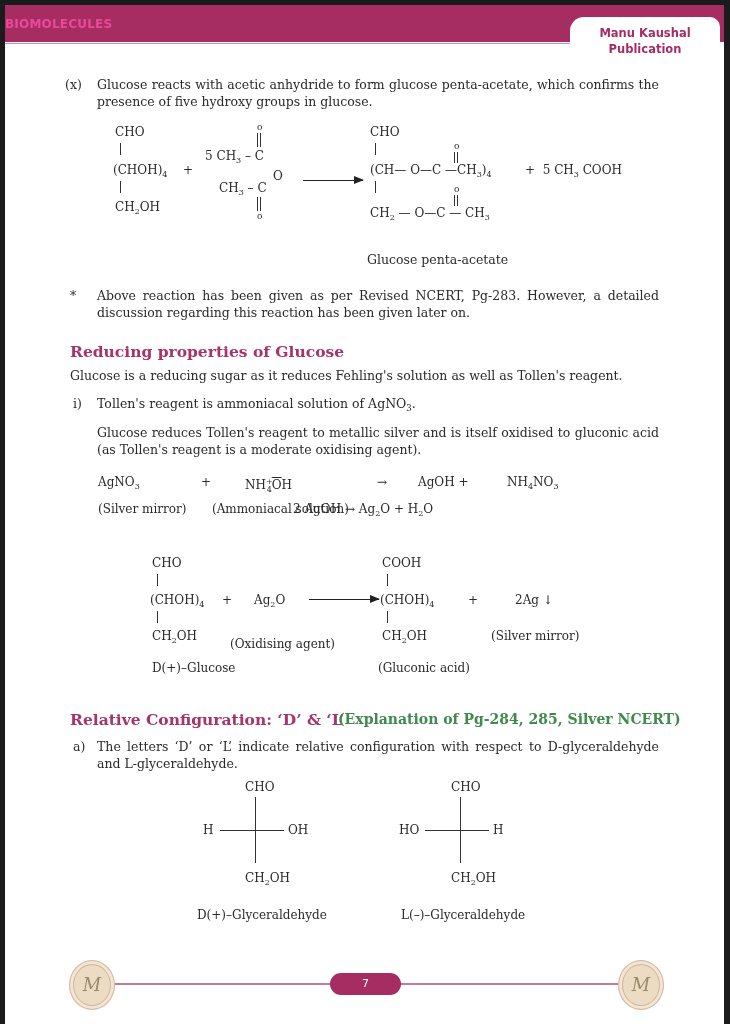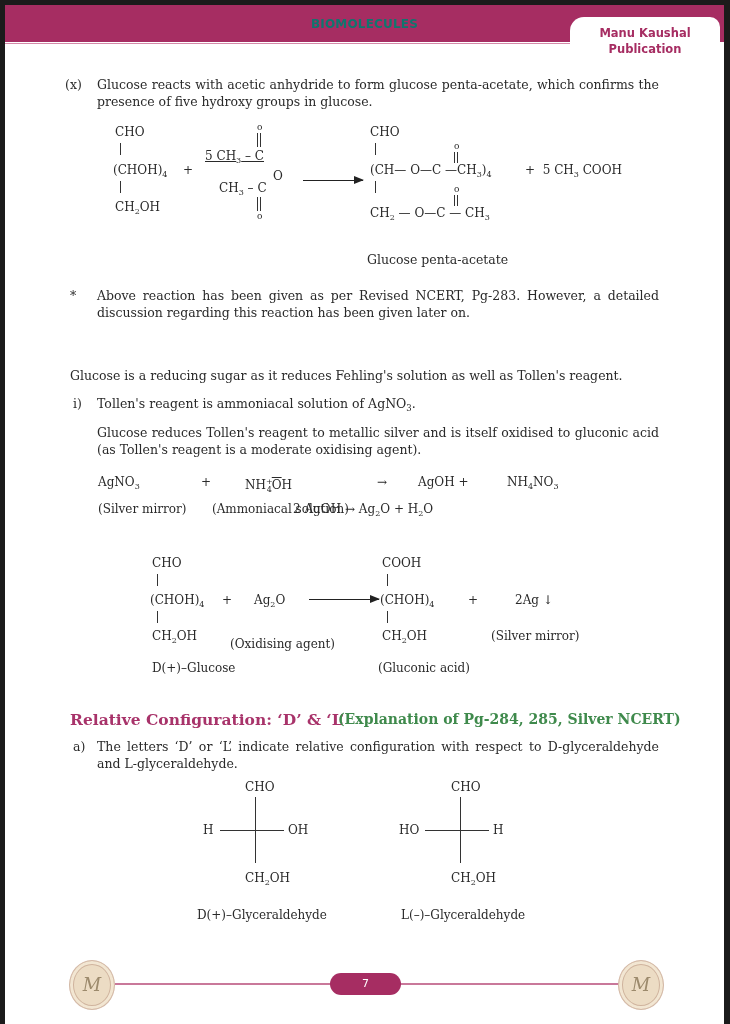--- a/index.html
+++ b/index.html
@@ -10,22 +10,22 @@
   .page {
     position: absolute; left: 5px; top: 5px; width: 719px; height: 1019px; background: #ffffff; overflow: hidden;
   }
   .header-bar {
     position: absolute; left: 0; top: 0; width: 719px; height: 37px; background: #a62d62;
   }
   .header-line {
     position: absolute; left: 0; top: 38px; width: 565px; height: 1px; background: #d48aa9;
   }
   .header-title {
-    position: absolute; left: 0; width: 719px; top: 12px; text-align: center;
-    font-family: "DejaVu Sans", "Liberation Sans", sans-serif; font-weight: bold; font-size: 12px; color: #0f766e; letter-spacing: 0.2px;
+    position: absolute; left: 0; width: 719px; top: 12px; 
+    font-family: "DejaVu Sans", "Liberation Sans", sans-serif; font-weight: bold; font-size: 12px; color: #ec4899; letter-spacing: 0.2px;
   }
   .publisher-tab {
     position: absolute; left: 565px; top: 12px; width: 150px; height: 48px; background: #ffffff;
     border-top-left-radius: 14px; border-top-right-radius: 10px;
     font-family: "DejaVu Sans", "Liberation Sans", sans-serif; font-weight: bold; font-size: 11.5px; color: #a62d62;
     text-align: center; line-height: 16px; padding-top: 8px; box-sizing: border-box;
   }
   .txt { position: absolute; font-size: 12.5px; line-height: 17px; white-space: nowrap; }
   .para { position: absolute; font-size: 12.5px; line-height: 17px; text-align: justify; }
   .heading-pink { position: absolute; font-size: 15.5px; font-weight: bold; color: #a8336a; white-space: nowrap; }
@@ -73,21 +73,21 @@
     <div class="chem" style="left:110px; top:120px;">CHO</div>
     <div class="vbar" style="left:115px; top:138px; height:12px;"></div>
     <div class="chem" style="left:108px; top:158px;">(CHOH)<sub>4</sub></div>
     <div class="vbar" style="left:115px; top:176px; height:12px;"></div>
     <div class="chem" style="left:110px; top:195px;">CH<sub>2</sub>OH</div>
 
     <div class="chem" style="left:178px; top:158px;">+</div>
 
     <div class="small-o" style="left:252px; top:118px;">o</div>
     <div class="dbl" style="left:252px; top:128px; height:14px;"></div>
-    <div class="chem" style="left:200px; top:144px;text-decoration:underline;">5 CH<sub>3</sub> – C</div>
+    <div class="chem" style="left:200px; top:144px;">5 CH<sub>3</sub> – C</div>
     <div class="chem" style="left:268px; top:164px;">O</div>
     <div class="chem" style="left:214px; top:176px;">CH<sub>3</sub> – C</div>
     <div class="dbl" style="left:252px; top:192px; height:14px;"></div>
     <div class="small-o" style="left:252px; top:207px;">o</div>
 
     <div class="arrow-long" style="left:298px; top:175px; width:60px;"></div>
 
     <div class="chem" style="left:365px; top:120px;">CHO</div>
     <div class="vbar" style="left:370px; top:138px; height:12px;"></div>
     <div class="small-o" style="left:449px; top:137px;">o</div>
@@ -98,20 +98,21 @@
     <div class="small-o" style="left:449px; top:180px;">o</div>
     <div class="dbl" style="left:449px; top:190px; height:11px;"></div>
     <div class="chem" style="left:365px; top:201px;">CH<sub>2</sub> — O—C — CH<sub>3</sub></div>
 
     <div class="txt" style="left:362px; top:246px;">Glucose penta-acetate</div>
   </div>
 
   <div class="txt" style="left:65px; top:282px;">*</div>
   <div class="para" style="left:92px; top:282px; width:562px;">Above reaction has been given as per Revised NCERT, Pg-283. However, a detailed discussion regarding this reaction has been given later on.</div>
 
+  <div class="heading-pink" style="left:65px; top:337px;">Reducing properties of Glucose</div>
   <div class="txt" style="left:65px; top:362px;">Glucose is a reducing sugar as it reduces Fehling's solution as well as Tollen's reagent.</div>
 
   <div class="txt" style="left:68px; top:390px;">i)</div>
   <div class="txt" style="left:92px; top:390px;"><span>Tollen's reagent is ammoniacal solution of AgNO</span><sub>3</sub><span>.</span></div>
 
   <div class="para" style="left:92px; top:419px; width:562px;">Glucose reduces Tollen's reagent to metallic silver and is itself oxidised to gluconic acid (as Tollen's reagent is a moderate oxidising agent).</div>
 
   <div class="chem" style="left:93px; top:470px;">AgNO<sub>3</sub></div>
   <div class="chem" style="left:196px; top:470px;">+</div>
   <div class="chem" style="left:240px; top:470px;">NH<sup>+</sup><sub style="margin-left:-6px;">4</sub><span style="text-decoration:overline;">O</span>H</div>

